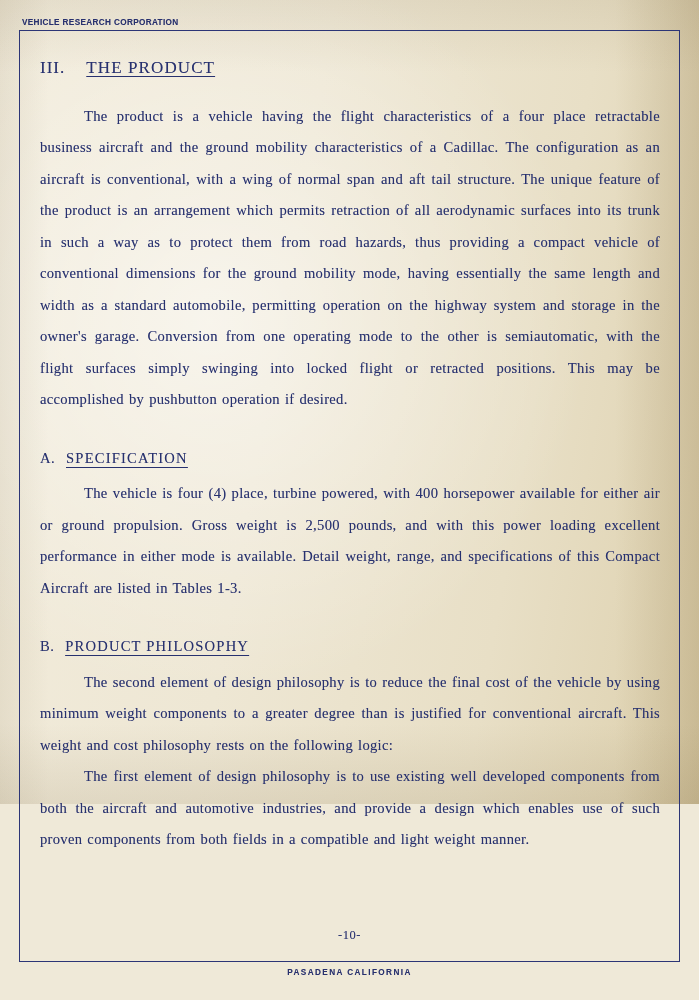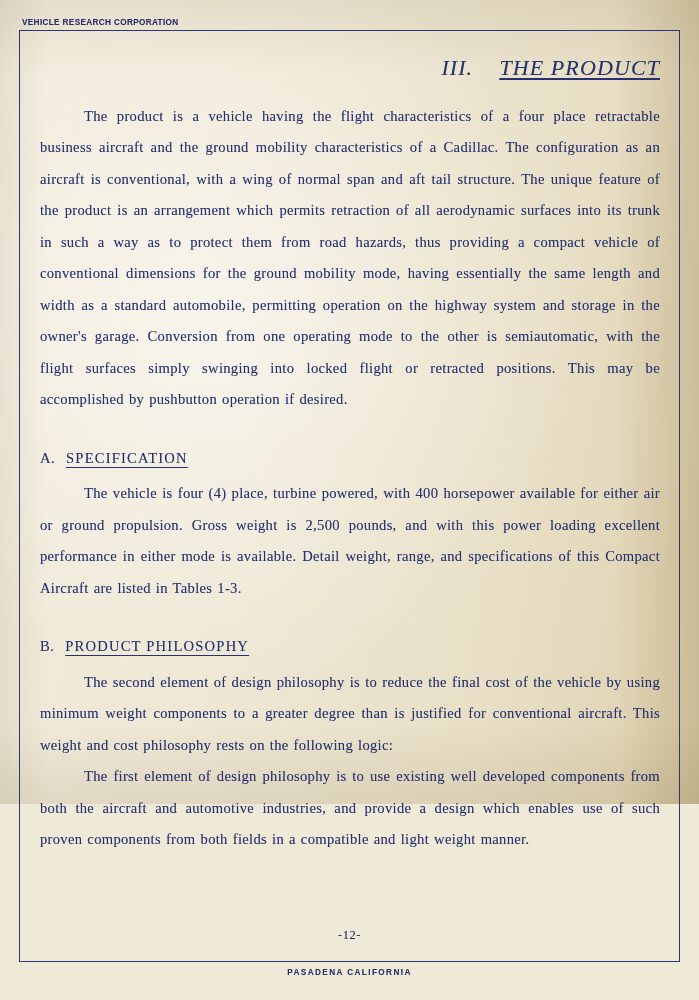--- a/index.html
+++ b/index.html
@@ -59,25 +59,24 @@
     left: 40px;
     top: 52px;
     width: 620px;
     color: #27316f;
     font-size: 14.6px;
     line-height: 31.5px;
     letter-spacing: 0.25px;
   }
 
   .section-title {
-    text-align: right;
-    font-size: 22px;
+    text-align: left;
+    font-size: 17px;
     letter-spacing: 1.1px;
     margin-bottom: 17px;
-    font-style: italic;
   }
   .section-title .num {
     letter-spacing: 1px;
   }
   .section-title .u {
     text-decoration: underline;
     text-underline-offset: 3px;
   }
 
   p.body {
@@ -163,16 +162,16 @@
     <div class="sub-head">
       <span class="lbl">B.</span><span class="u">PRODUCT PHILOSOPHY</span>
     </div>
     <div class="blockB">
       <p class="body">The second element of design philosophy is to reduce the final cost of the vehicle by using minimum weight components to a greater degree than is justified for conventional aircraft.  This weight and cost philosophy rests on the following logic:</p>
       <p class="body">The first element of design philosophy is to use existing well developed components from both the aircraft and automotive industries, and provide a design which enables use of such proven components from both fields in a compatible and light weight manner.</p>
     </div>
 
   </div>
 
-  <div class="page-number">-12-</div>
+  <div class="page-number">-10-</div>
   <div class="footer-label">PASADENA     CALIFORNIA</div>
 
 </div>
 
 </body></html>

